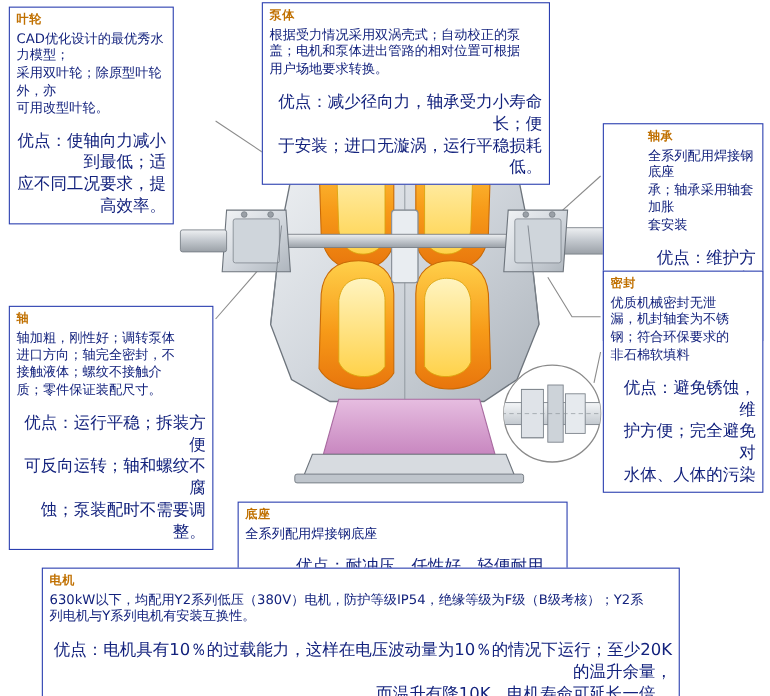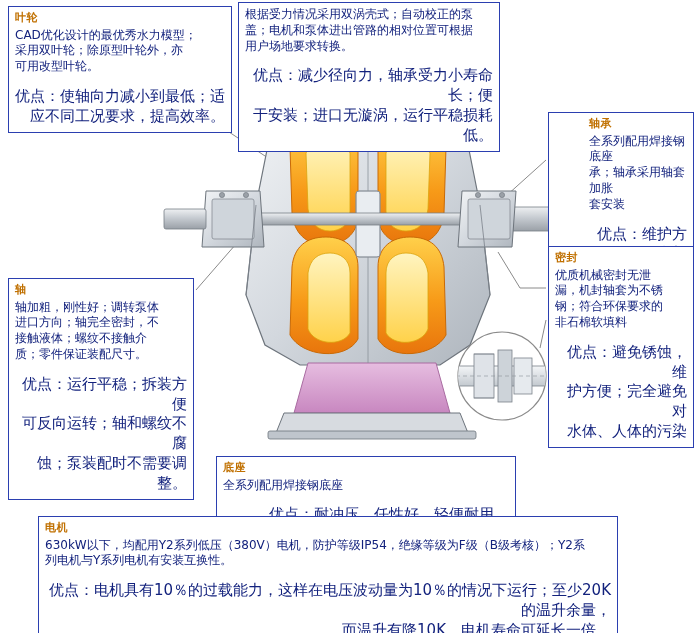--- a/index.html
+++ b/index.html
@@ -42,21 +42,21 @@
     white-space: pre-wrap;
   }
   .callout .merit {
     color: #13227d;
     font-size: 15px;
     white-space: pre-wrap;
     margin-top: 12px;
     text-align: right;
   }
   
-  #c-impeller { left: 8px;  top: 6px;   width: 224px; }
+  #c-impeller { left: 8px;  top: 6px;   width: 150px; }
   #c-casing   { left: 238px; top: 2px;  width: 262px; }
   #c-bearing  { left: 548px; top: 112px; width: 146px; padding-left: 40px; }
   #c-seal     { left: 548px; top: 246px; width: 146px; }
   #c-shaft    { left: 8px;  top: 278px; width: 186px; }
   #c-base     { left: 216px; top: 456px; width: 300px; }
   #c-motor    { left: 38px; top: 516px; width: 580px; }
 
   
   .leader {
     position: absolute;
@@ -210,20 +210,21 @@
   <div class="callout" id="c-impeller">
     <div class="title">叶轮</div>
     <div class="body">CAD优化设计的最优秀水力模型；
 采用双叶轮；除原型叶轮外，亦
 可用改型叶轮。</div>
     <div class="merit">优点：使轴向力减小到最低；适
 应不同工况要求，提高效率。</div>
   </div>
 
   <div class="callout" id="c-casing">
+    <div class="title">泵体</div>
     <div class="body">根据受力情况采用双涡壳式；自动校正的泵
 盖；电机和泵体进出管路的相对位置可根据
 用户场地要求转换。</div>
     <div class="merit">优点：减少径向力，轴承受力小寿命长；便
 于安装；进口无漩涡，运行平稳损耗低。</div>
   </div>
 
   <div class="callout" id="c-bearing">
     <div class="title">轴承</div>
     <div class="body">全系列配用焊接钢底座

